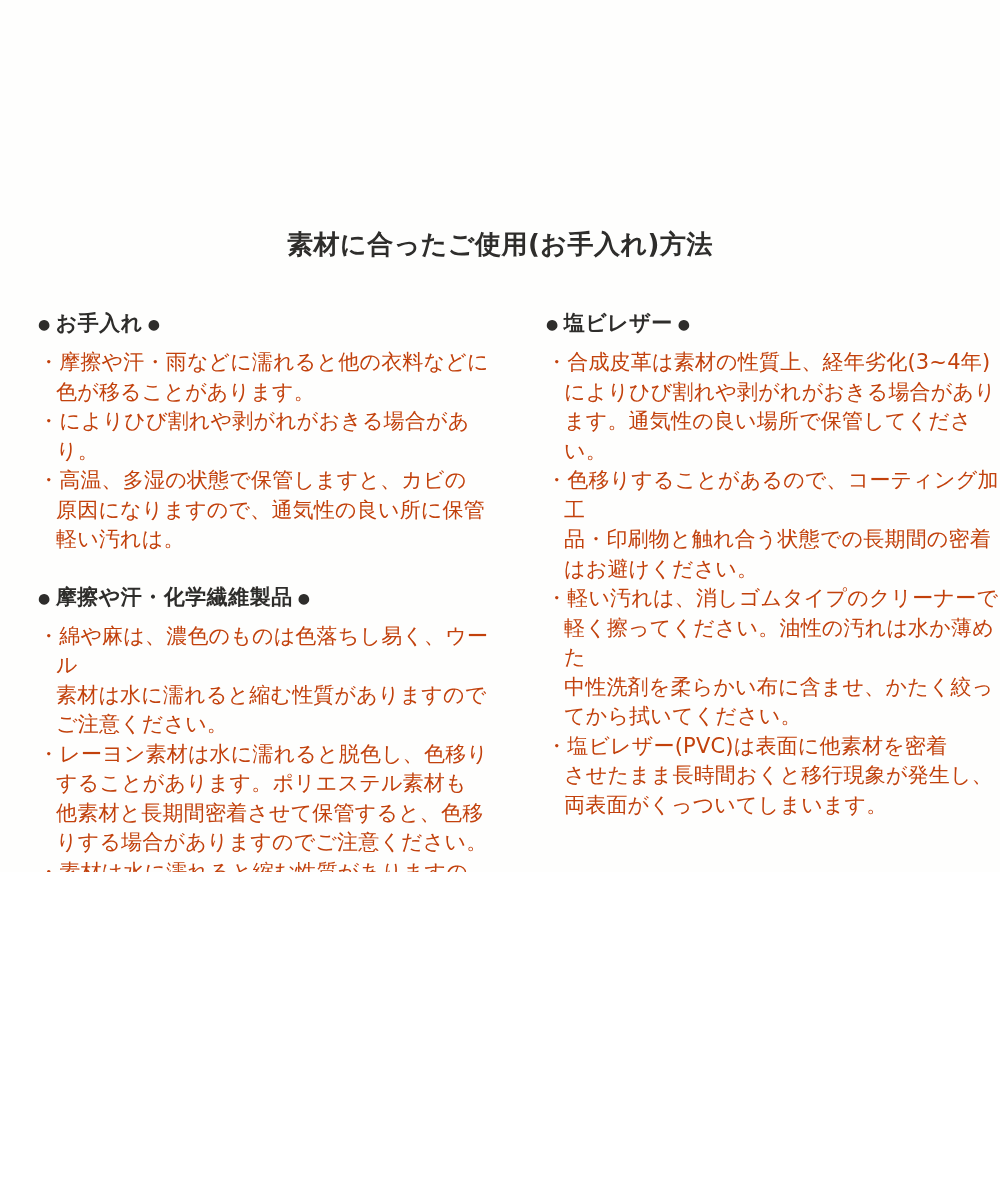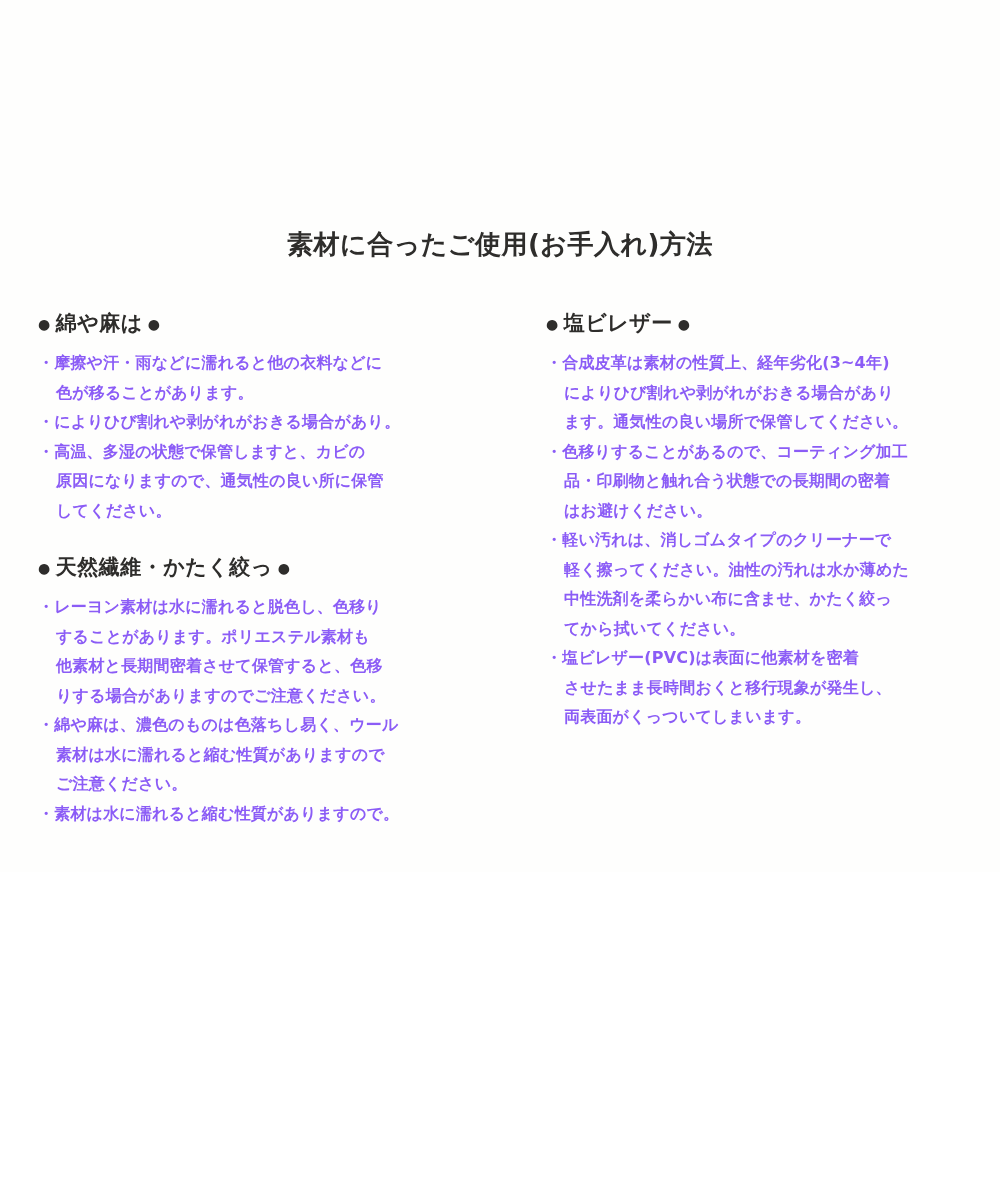--- a/index.html
+++ b/index.html
@@ -44,68 +44,67 @@
     letter-spacing: 0.5px;
   }
   .sec-head .dot {
     font-size: 14px;
     line-height: 1;
     transform: translateY(1px);
     color: #2e2d2b;
   }
   .item {
     margin: 0;
-    font-size: 16px;
+    font-size: 21px;
     line-height: 29.5px;
-    color: #8b5cf6;
+    color: #c2410c;
     white-space: pre-line;
     padding-left: 18px;
     text-indent: -18px;
     letter-spacing: 0.2px;
-    font-weight: bold;
   }
 </style>
 </head>
 <body>
 
 <div class="page">
 
   <h1 class="doc-title">素材に合ったご使用(お手入れ)方法</h1>
 
   <div class="columns">
 
     <div class="col">
 
       <div class="section">
         <h2 class="sec-head">
           <span class="dot">●</span>
-          <span>綿や麻は</span>
+          <span>お手入れ</span>
           <span class="dot">●</span>
         </h2>
         <p class="item">・摩擦や汗・雨などに濡れると他の衣料などに
 色が移ることがあります。</p>
         <p class="item">・によりひび割れや剥がれがおきる場合があり。</p>
         <p class="item">・高温、多湿の状態で保管しますと、カビの
 原因になりますので、通気性の良い所に保管
-してください。</p>
+軽い汚れは。</p>
       </div>
 
       <div class="section">
         <h2 class="sec-head">
           <span class="dot">●</span>
-          <span>天然繊維・かたく絞っ</span>
+          <span>摩擦や汗・化学繊維製品</span>
           <span class="dot">●</span>
         </h2>
+        <p class="item">・綿や麻は、濃色のものは色落ちし易く、ウール
+素材は水に濡れると縮む性質がありますので
+ご注意ください。</p>
         <p class="item">・レーヨン素材は水に濡れると脱色し、色移り
 することがあります。ポリエステル素材も
 他素材と長期間密着させて保管すると、色移
 りする場合がありますのでご注意ください。</p>
-        <p class="item">・綿や麻は、濃色のものは色落ちし易く、ウール
-素材は水に濡れると縮む性質がありますので
-ご注意ください。</p>
         <p class="item">・素材は水に濡れると縮む性質がありますので。</p>
       </div>
 
     </div>
 
     <div class="col">
 
       <div class="section">
         <h2 class="sec-head">
           <span class="dot">●</span>

